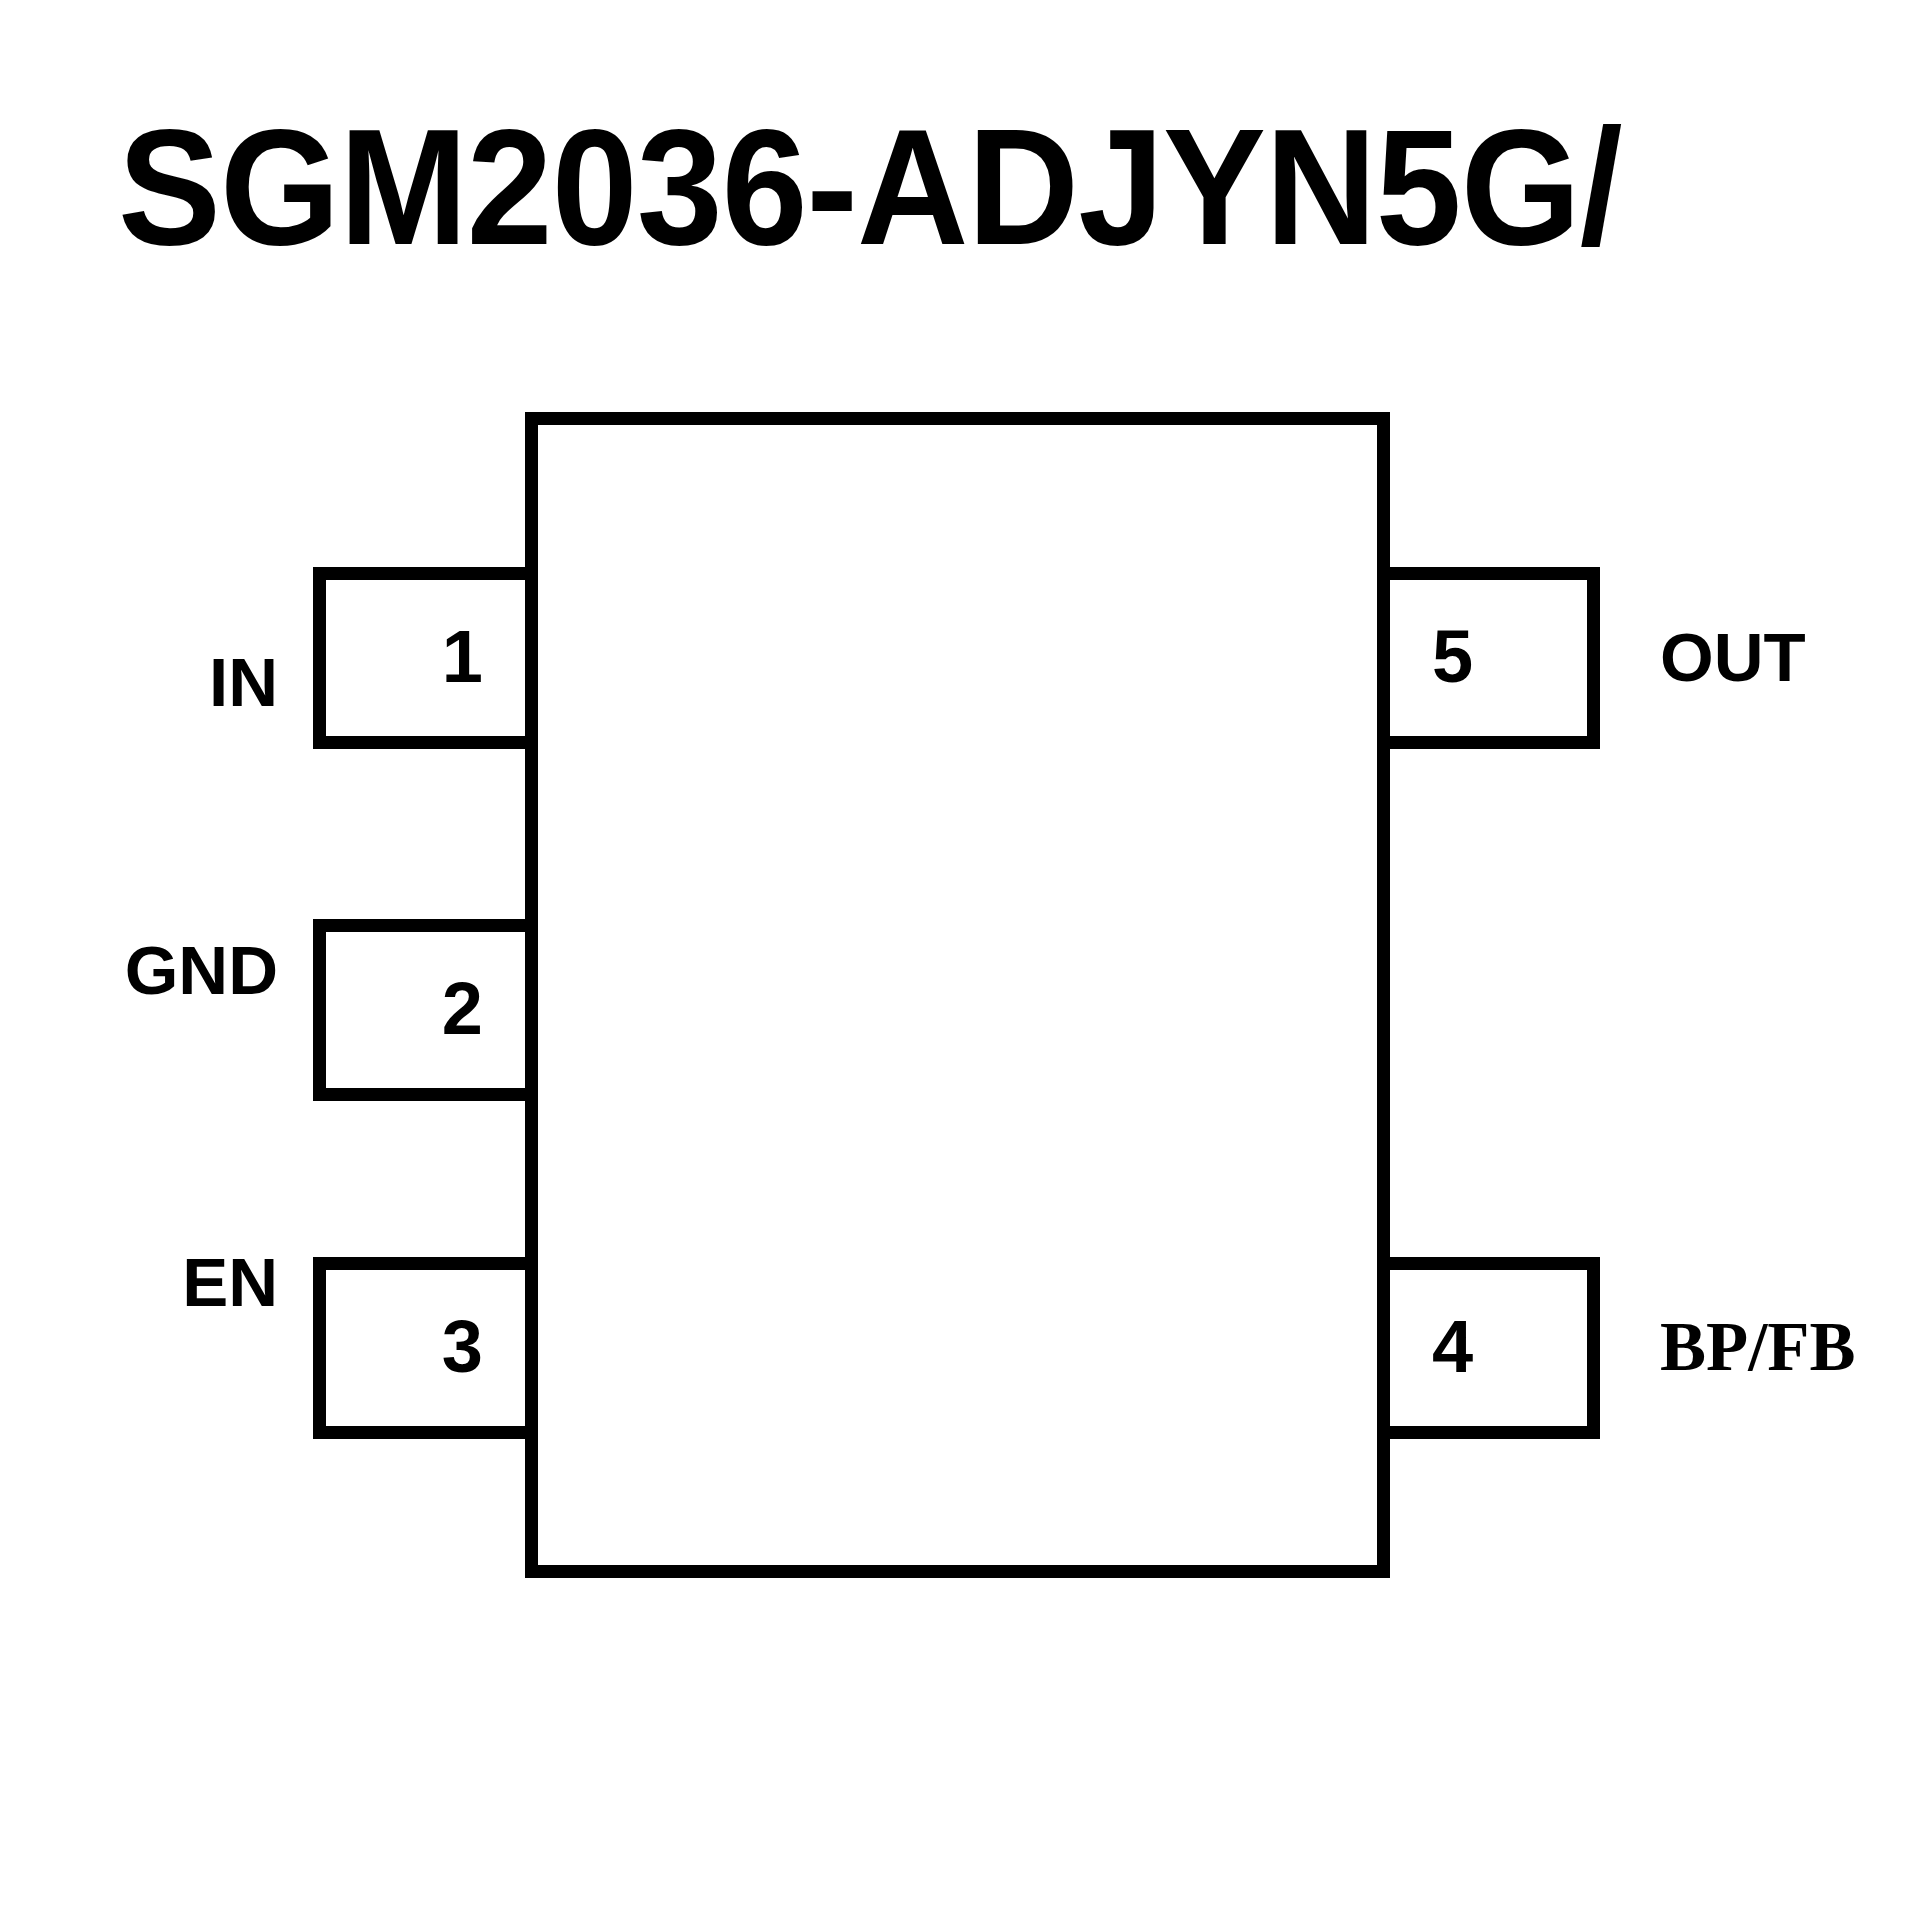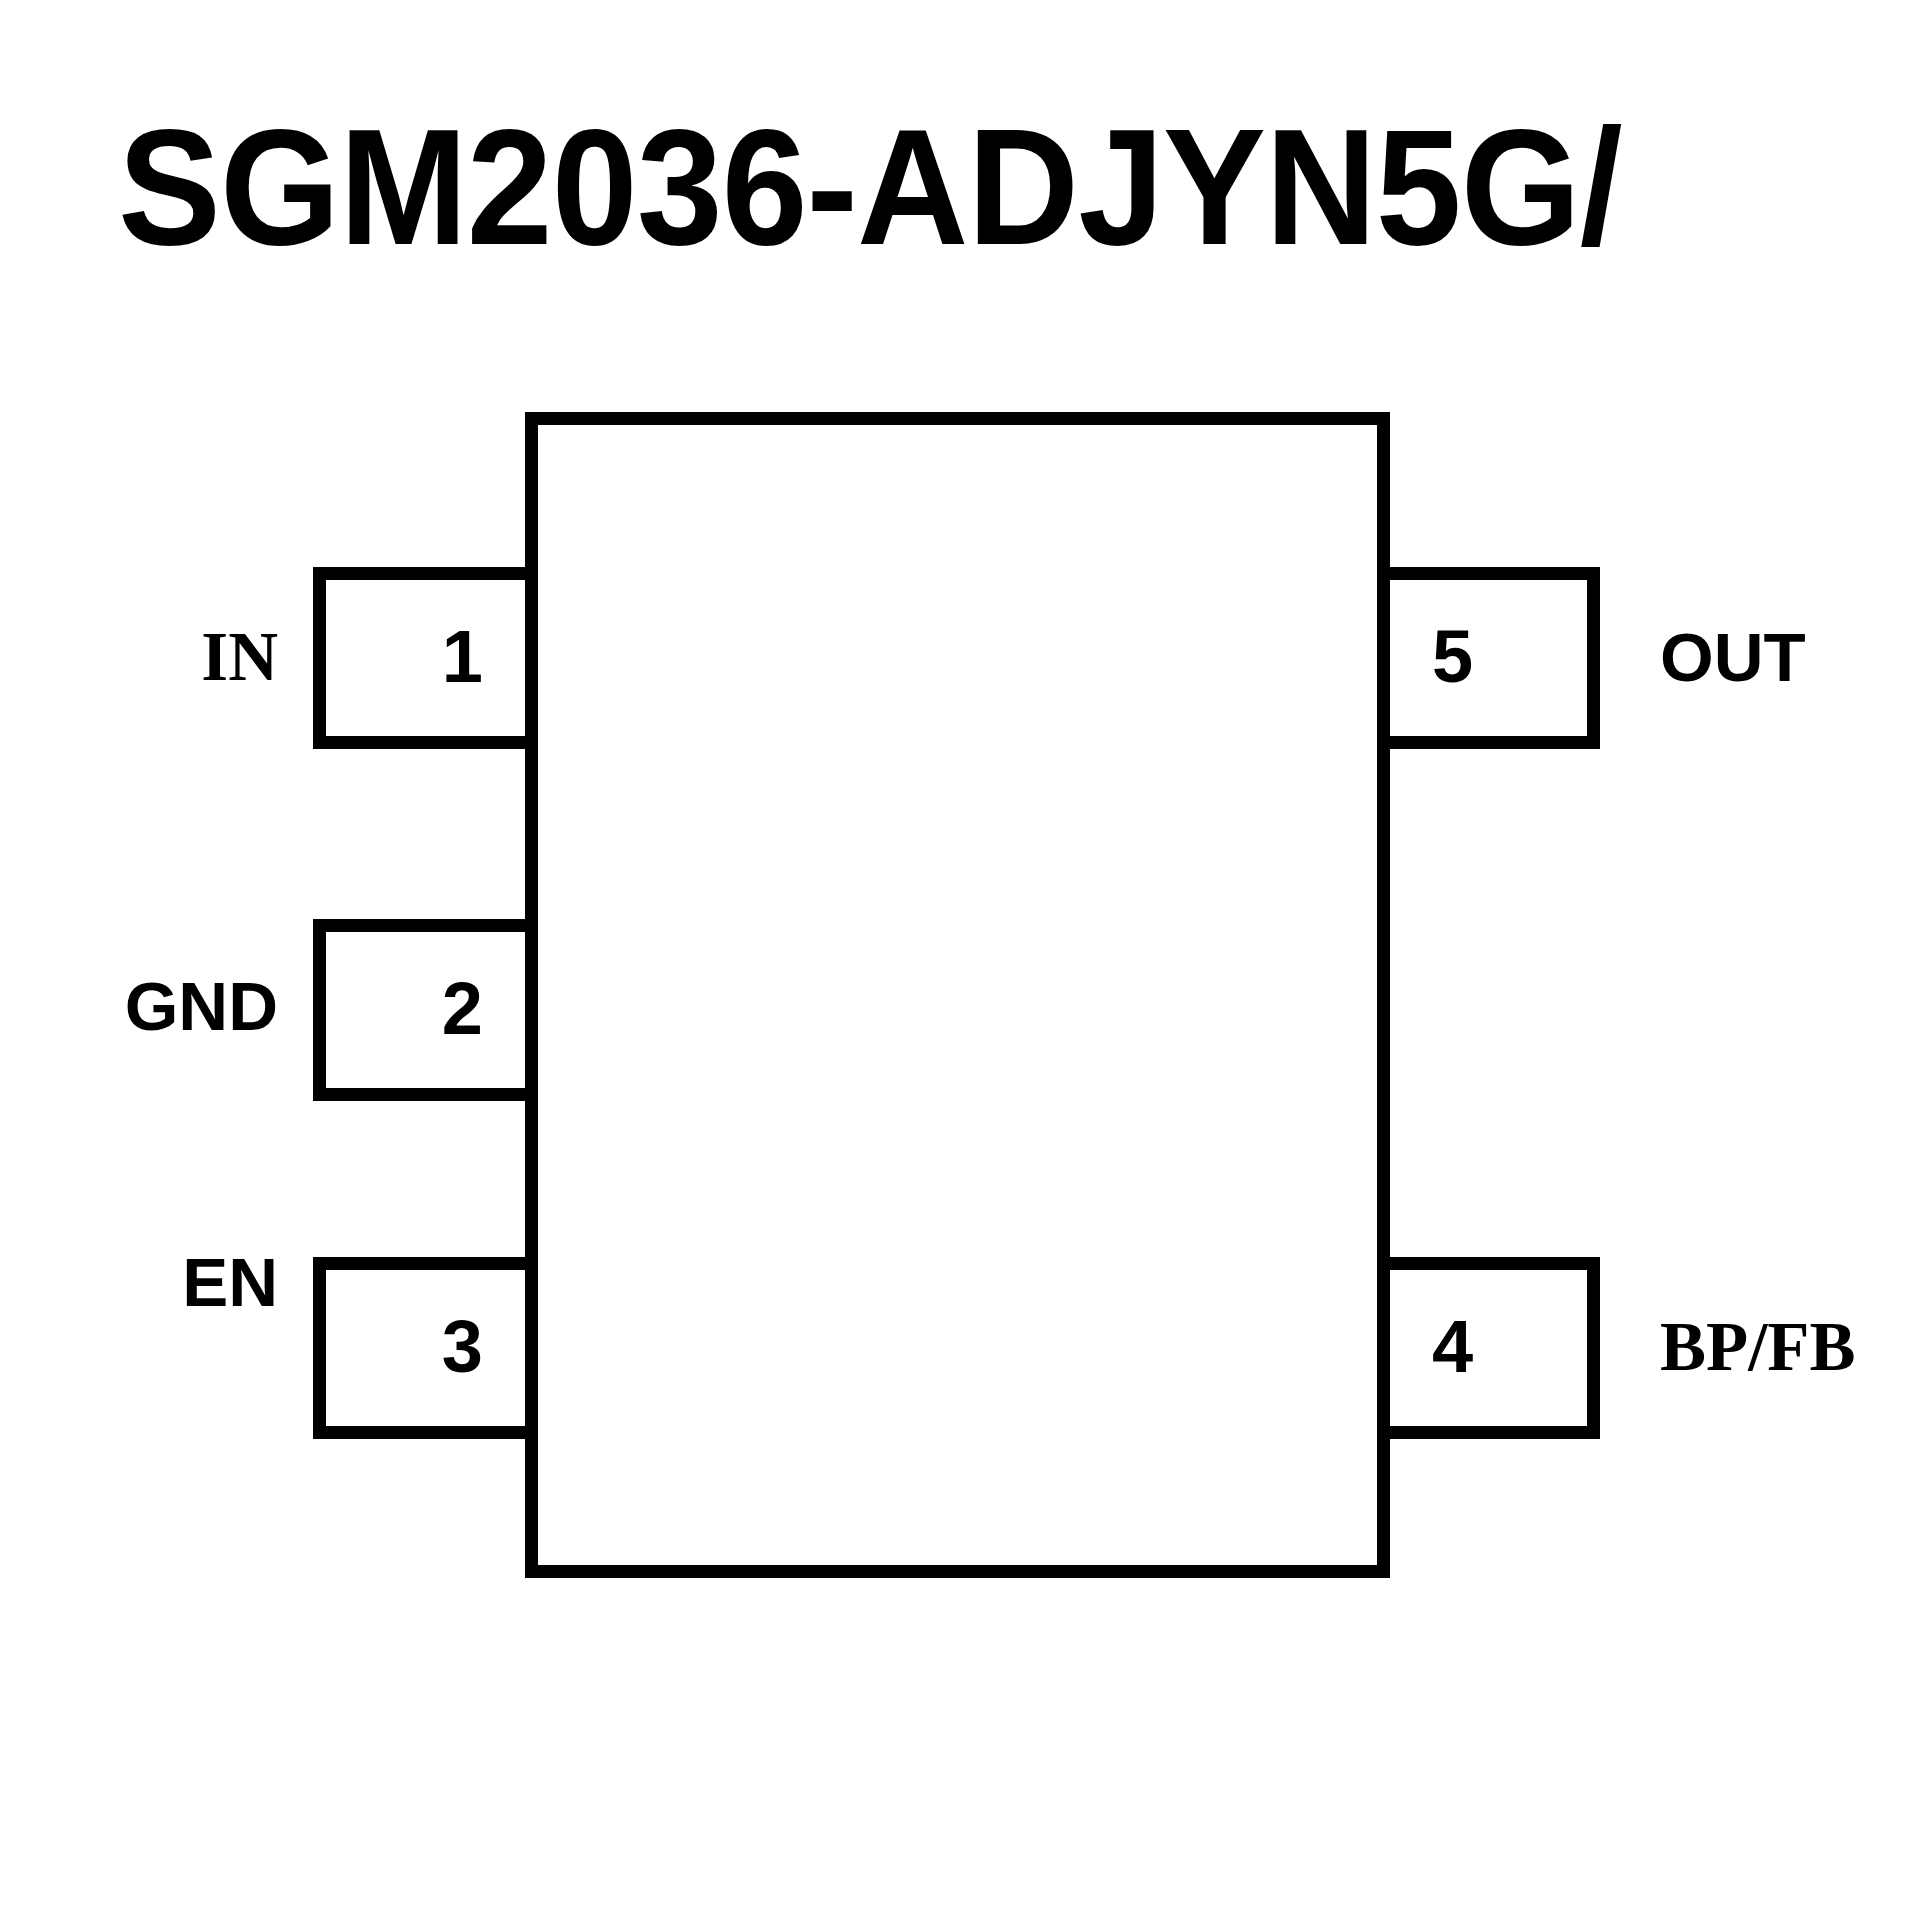--- a/index.html
+++ b/index.html
@@ -87,22 +87,22 @@
     font-weight: bold;
     font-size: 69px;
     line-height: 1;
     color: #000000;
     white-space: nowrap;
     z-index: 4;
   }
   .pin-label.left  { right: 1642px; text-align: right; }
   .pin-label.right { left: 1660px;  text-align: right;  }
 
-  #label-in    { top: 623px; font-family: Liberation Serif, serif;  }
-  #label-gnd   { top: 972px;  }
+  #label-in    { top: 648px;  }
+  #label-gnd   { top: 936px;  }
   #label-en    { top: 1248px; }
   #label-out   { top: 623px;  }
   #label-bpfb  { top: 1313px; font-family: Liberation Serif, serif; }
 </style>
 </head>
 <body>
 
 <div id="canvas">
 
   <div id="part-title">SGM2036-ADJYN5G/</div>

